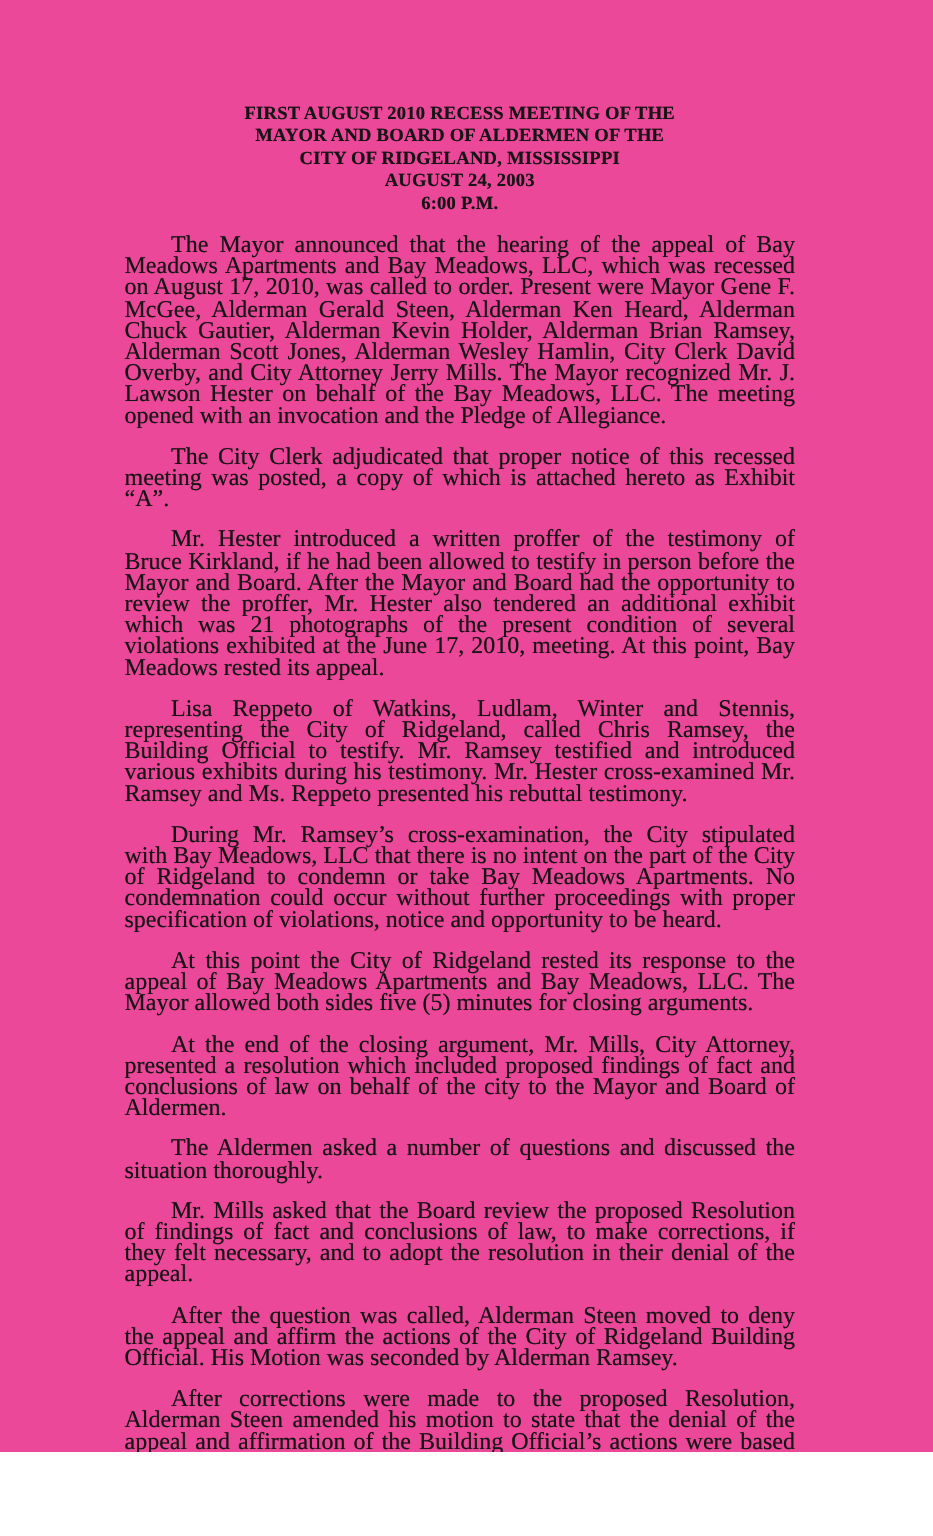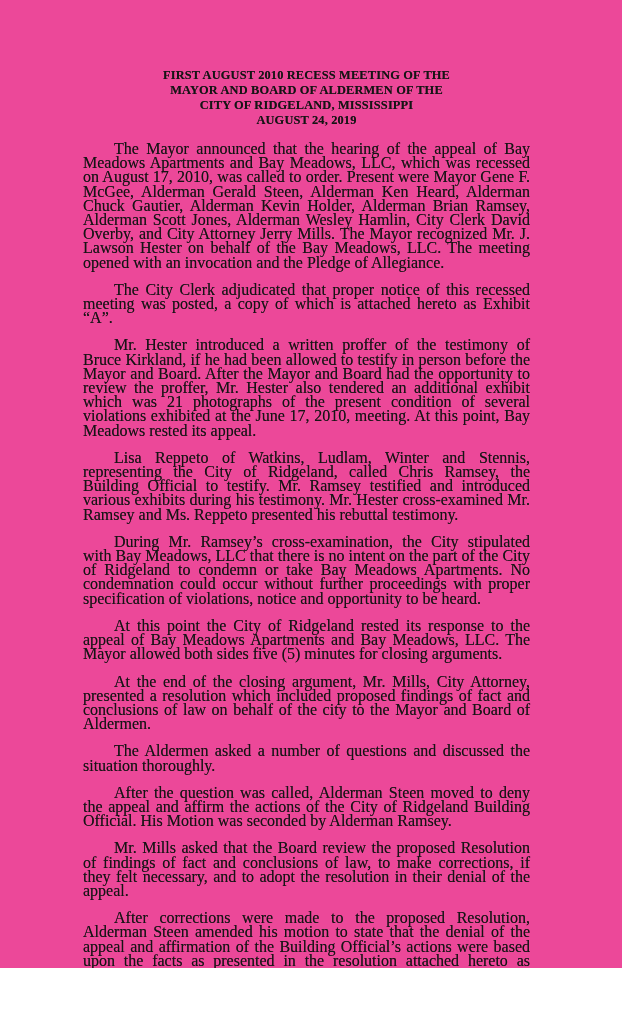--- a/index.html
+++ b/index.html
@@ -58,34 +58,35 @@
 </head>
 <body>
 
 <div class="page">
   <div class="content">
 
     <header class="title-block">
       <div>FIRST AUGUST 2010 RECESS MEETING OF THE</div>
       <div>MAYOR AND BOARD OF ALDERMEN OF THE</div>
       <div>CITY OF RIDGELAND, MISSISSIPPI</div>
-      <div>AUGUST 24, 2019</div>
+      <div>AUGUST 24, 2003</div>
+      <div>6:00 P.M.</div>
     </header>
 
     <main class="body-text">
       <p class="para">The Mayor announced that the hearing of the appeal of Bay Meadows Apartments and Bay Meadows, LLC, which was recessed on August 17, 2010, was called to order.  Present were Mayor Gene F. McGee, Alderman Gerald Steen, Alderman Ken Heard, Alderman Chuck Gautier, Alderman Kevin Holder, Alderman Brian Ramsey, Alderman Scott Jones, Alderman Wesley Hamlin, City Clerk David Overby, and City Attorney Jerry Mills.  The Mayor recognized Mr. J. Lawson Hester on behalf of the Bay Meadows, LLC.  The meeting opened with an invocation and the Pledge of Allegiance.</p>
       <p class="para">The City Clerk adjudicated that proper notice of this recessed meeting was posted, a copy of which is attached hereto as Exhibit “A”.</p>
       <p class="para">Mr. Hester introduced a written proffer of the testimony of Bruce Kirkland, if he had been allowed to testify in person before the Mayor and Board.  After the Mayor and Board had the opportunity to review the proffer, Mr. Hester also tendered an additional exhibit which was 21 photographs of the present condition of several violations exhibited at the June 17, 2010, meeting.  At this point, Bay Meadows rested its appeal.</p>
       <p class="para">Lisa Reppeto of Watkins, Ludlam, Winter and Stennis, representing the City of Ridgeland, called Chris Ramsey, the Building Official to testify.  Mr. Ramsey testified and introduced various exhibits during his testimony.  Mr. Hester cross-examined Mr. Ramsey and Ms. Reppeto presented his rebuttal testimony.</p>
       <p class="para">During Mr. Ramsey’s cross-examination, the City stipulated with Bay Meadows, LLC that there is no intent on the part of the City of Ridgeland to condemn or take Bay Meadows Apartments.  No condemnation could occur without further proceedings with proper specification of violations, notice and opportunity to be heard.</p>
       <p class="para">At this point the City of Ridgeland rested its response to the appeal of Bay Meadows Apartments and Bay Meadows, LLC.  The Mayor allowed both sides five (5) minutes for closing arguments.</p>
       <p class="para">At the end of the closing argument, Mr. Mills, City Attorney, presented a resolution which included proposed findings of fact and conclusions of law on behalf of the city to the Mayor and Board of Aldermen.</p>
       <p class="para">The Aldermen asked a number of questions and discussed the situation thoroughly.</p>
+      <p class="para">Mr. Mills asked that the Board review the proposed Resolution of findings of fact and conclusions of law, to make corrections, if they felt necessary, and to adopt the resolution in their denial of the appeal.</p>
       <p class="para">After the question was called, Alderman Steen moved to deny the appeal and affirm the actions of the City of Ridgeland Building Official.  His Motion was seconded by Alderman Ramsey.</p>
-      <p class="para">Mr. Mills asked that the Board review the proposed Resolution of findings of fact and conclusions of law, to make corrections, if they felt necessary, and to adopt the resolution in their denial of the appeal.</p>
       <p class="para">After corrections were made to the proposed Resolution, Alderman Steen amended his motion to state that the denial of the appeal and affirmation of the Building Official’s actions were based upon the facts as presented in the resolution attached hereto as Exhibit “B”.  Thereafter, Alderman Ramsey seconded the motion affirming that it was based on the attached Resolution.</p>
     </main>
 
     <section class="vote-roll">
       <div class="vote-row">
         <span class="vote-name">Alderman Steen</span>
         <span class="vote-value">Aye</span>
       </div>
       <div class="vote-row">
         <span class="vote-value">Aye</span>

